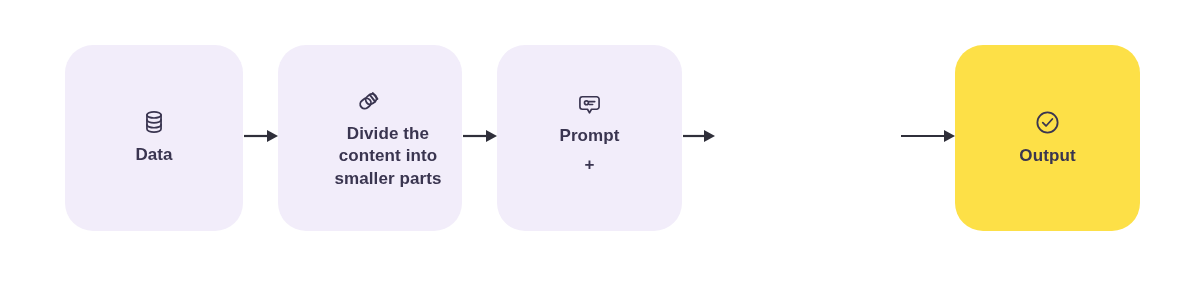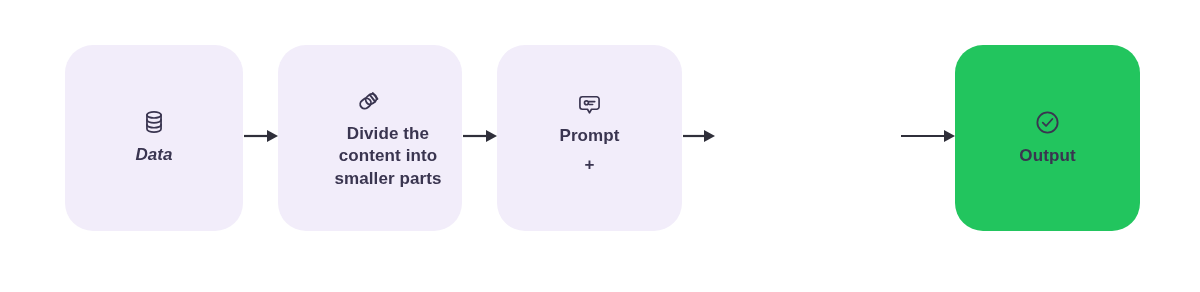--- a/index.html
+++ b/index.html
@@ -29,21 +29,21 @@
     border-radius: 28px;
     display: flex;
     flex-direction: column;
     align-items: center;
     justify-content: center;
     box-sizing: border-box;
     padding: 12px 10px;
   }
 
   .node-light { background: #f2edfa; }
-  .node-accent { background: #22c55e; }
+  .node-accent { background: #fde047; }
 
   .node-label {
     color: #3a3550;
     font-size: 17px;
     font-weight: 600;
     line-height: 1.30;
     text-align: center;
     letter-spacing: 0.1px;
     white-space: pre-line;
   }
@@ -90,21 +90,21 @@
     position: absolute;
     top: 124px;
     height: 24px;
     display: flex;
     align-items: center;
     justify-content: center;
   }
   .arrow svg { display: block; }
 
   
-  #node-data       { left: 65px;  width: 178px; font-style: italic; }
+  #node-data       { left: 65px;  width: 178px; }
   #node-divide     { left: 278px; width: 184px; }
   #node-prompt-ctx { left: 497px; width: 185px; }
   #node-llm        { left: 715px; width: 185px; }
   #node-output     { left: 955px; width: 185px; }
 
   
   #arrow-1 { left: 243px; width: 35px; }
   #arrow-2 { left: 462px; width: 35px; }
   #arrow-3 { left: 682px; width: 33px; }
   #arrow-4 { left: 900px; width: 55px; }

